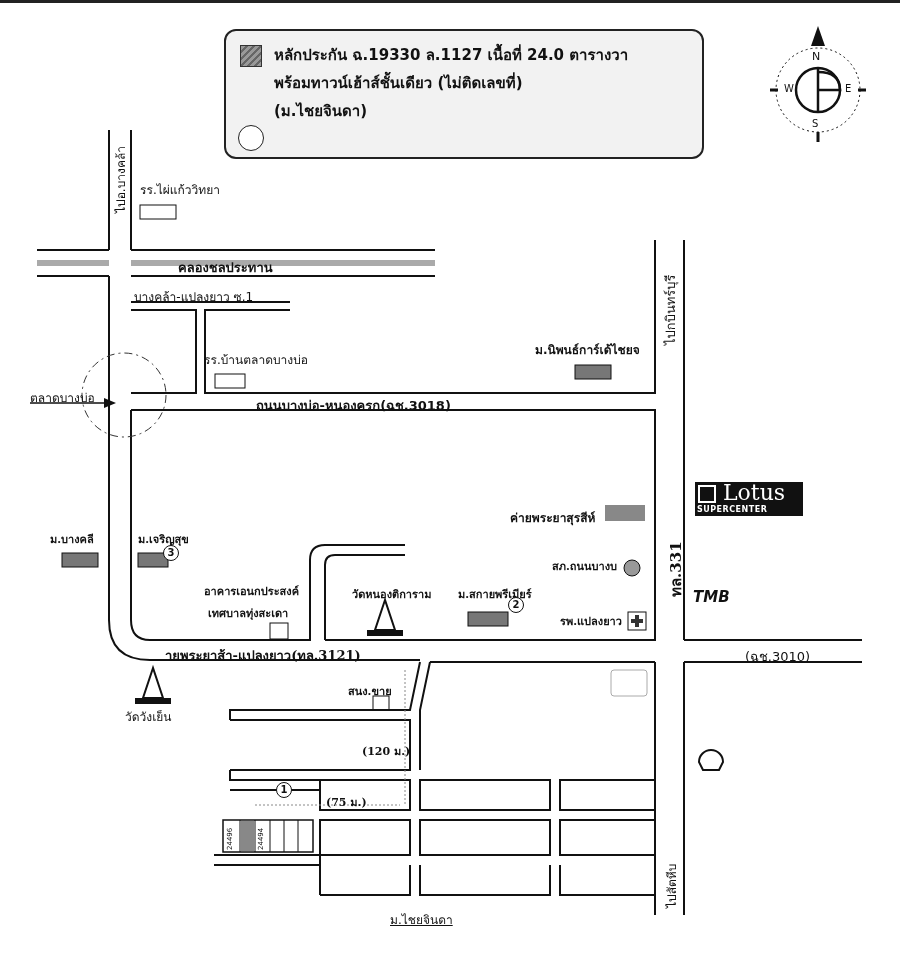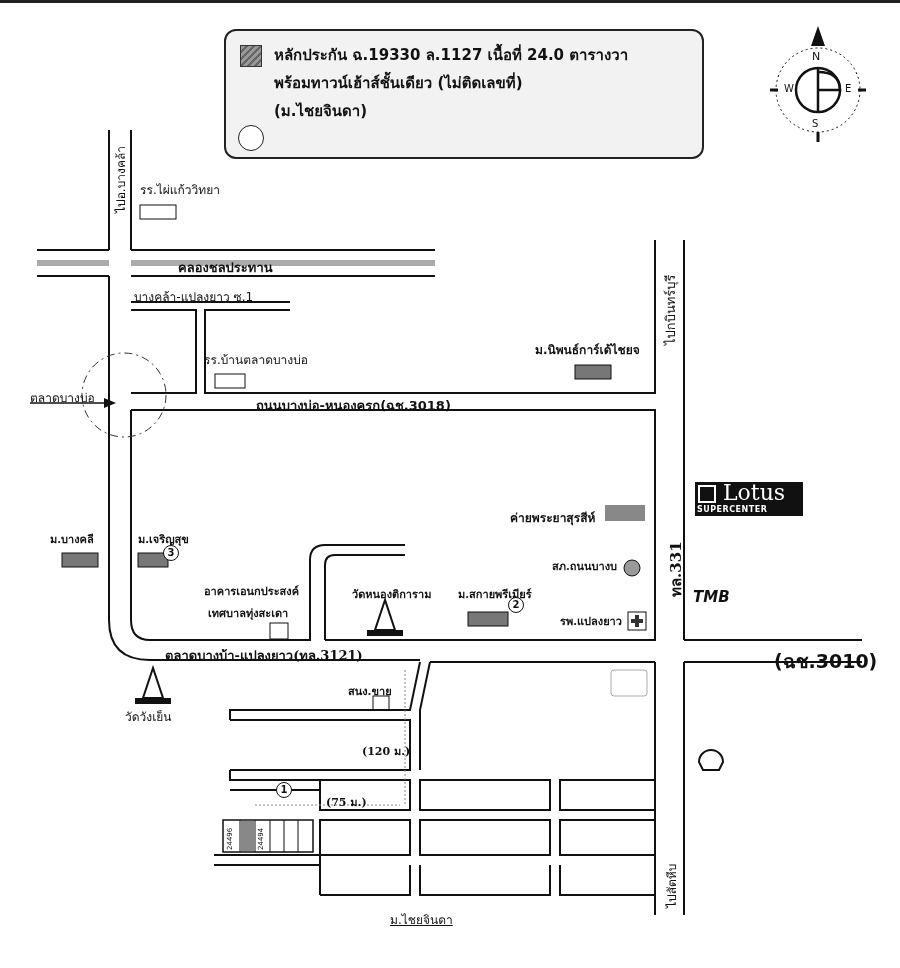--- a/index.html
+++ b/index.html
@@ -141,22 +141,22 @@
 <span class="lbl" style="left:812px;top:118px;font-size:10px">S</span>
 <span class="lbl" style="left:784px;top:83px;font-size:10px">W</span>
 <span class="lbl" style="left:845px;top:83px;font-size:10px">E</span>
 
 <span class="lbl vert" style="left:111px;top:213px">ไปอ.บางคล้า</span>
 <span class="lbl" style="left:178px;top:257px;font-weight:bold;font-size:13px">คลองชลประทาน</span>
 <span class="lbl" style="left:134px;top:287px">บางคล้า-แปลงยาว ซ.1</span>
 <span class="lbl" style="left:256px;top:395px;font-size:13px;font-weight:bold">ถนนบางบ่อ-หนองครก(ฉช.3018)</span>
 <span class="lbl vert" style="left:660px;top:345px;font-size:13px">ไปกบินทร์บุรี</span>
 <span class="lbl vert serif" style="left:664px;top:597px;font-size:15px">ทล.331</span>
-<span class="lbl" style="left:774px;top:646px;font-size:19px;font-weight:bold">(ฉช.3010)</span>
-<span class="lbl serif" style="left:165px;top:645px;font-size:13px">ตลาดบางบ้า-แปลงยาว(ทล.3121)</span>
+<span class="lbl" style="left:745px;top:646px;font-size:13px;font-weight:normal">(ฉช.3010)</span>
+<span class="lbl serif" style="left:165px;top:645px;font-size:13px">ายพระยาส้า-แปลงยาว(ทล.3121)</span>
 <span class="lbl vert" style="left:662px;top:908px;font-size:12px">ไปสัตหีบ</span>
 <span class="lbl" style="left:30px;top:388px;">ตลาดบางบ่อ</span>
 
 <span class="lbl" style="left:140px;top:180px">รร.ไผ่แก้ววิทยา</span>
 <span class="lbl" style="left:204px;top:350px">รร.บ้านตลาดบางบ่อ</span>
 <span class="lbl" style="left:535px;top:340px;font-weight:bold">ม.นิพนธ์การ์เด้ไชยจ</span>
 <span class="lbl" style="left:510px;top:508px;font-weight:bold">ค่ายพระยาสุรสีห์</span>
 <span class="lbl serif" style="left:552px;top:557px">สภ.ถนนบางบ</span>
 <span class="lbl serif" style="left:560px;top:612px">รพ.แปลงยาว</span>
 <span class="lbl serif" style="left:50px;top:530px">ม.บางคลี</span>

